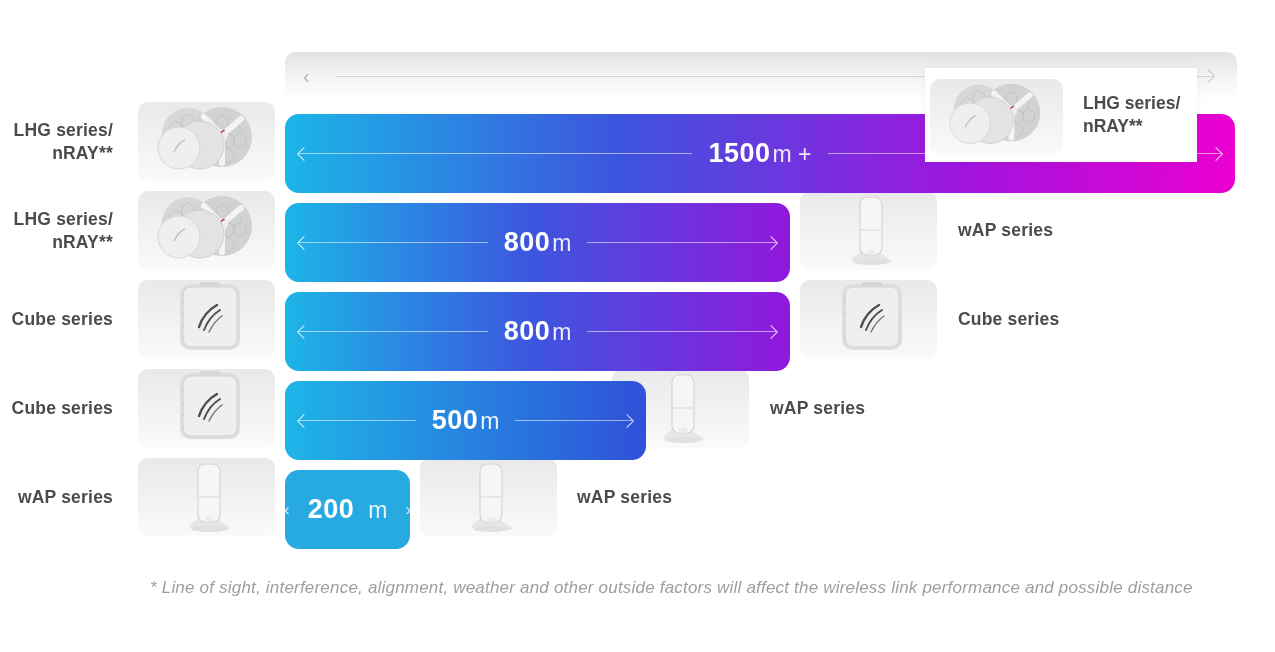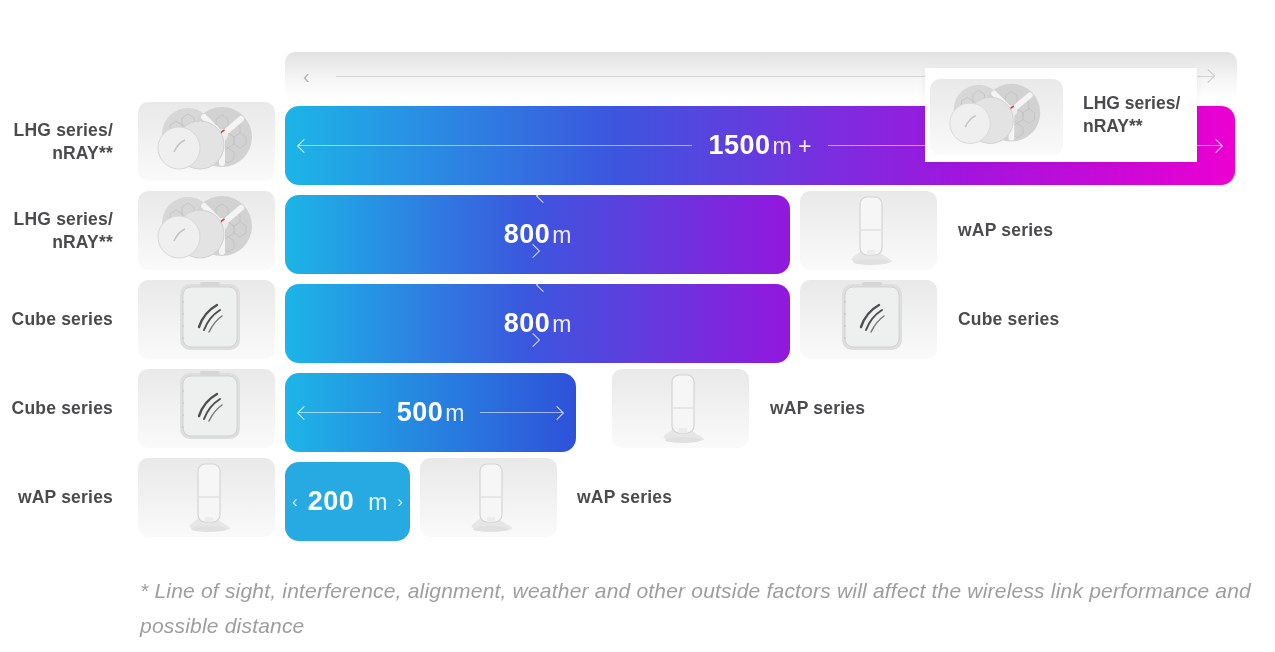--- a/index.html
+++ b/index.html
@@ -25,49 +25,49 @@
     color:#4b4b4d;line-height:1.3;letter-spacing:.2px;}
   .rlabel{position:absolute;top:0;height:79px;display:flex;flex-direction:column;justify-content:center;
     font-weight:bold;font-size:17.5px;color:#4b4b4d;line-height:1.3;letter-spacing:.2px;}
   .rl1{left:958px}.rl3{left:770px}.rl4{left:577px}
 
   .tile{position:absolute;top:0;width:137px;height:79px;border-radius:10px;
     background:linear-gradient(180deg,#e9e9e9 0%,#fafafa 100%);}
   .tile svg{width:100%;height:100%;display:block;}
   .tl{left:138px}.rt1{left:800px}.rt3{left:612px}.rt4{left:420px}
 
-  .bar{position:absolute;left:285px;top:4px;height:79px;border-radius:14px;display:flex;align-items:center;
+  .bar{position:absolute;left:285px;top:12px;height:79px;border-radius:14px;display:flex;align-items:center;
     padding:0 14px;box-sizing:border-box;color:#fff;z-index:1;}
   .b0{width:950px;background:linear-gradient(90deg,#1cb5e7 0%,#3c55de 35%,#a314de 72%,#eb00d1 100%);}
-  .b1,.b2{width:505px;background:linear-gradient(90deg,#1cb5e7 0%,#3b57de 48%,#9317dd 100%);flex-direction:column;}
-  .b3{width:291px;background:linear-gradient(90deg,#1eb5e7 0%,#2f51d9 100%);}
+  .b1,.b2{width:505px;background:linear-gradient(90deg,#1cb5e7 0%,#3b57de 48%,#9317dd 100%);}
+  .b3{width:361px;background:linear-gradient(90deg,#1eb5e7 0%,#2f51d9 100%);}
   .b4{width:125px;background:#26aae1;justify-content:center;padding:0;}
 
   .aline{flex:1;height:1px;background:rgba(255,255,255,.55);position:relative;}
   .aline.al::before{content:'';position:absolute;left:0;top:-4.5px;width:9px;height:9px;
     border-top:1.5px solid rgba(255,255,255,.8);border-left:1.5px solid rgba(255,255,255,.8);transform:rotate(-45deg);}
   .aline.ar::after{content:'';position:absolute;right:0;top:-4.5px;width:9px;height:9px;
     border-top:1.5px solid rgba(255,255,255,.8);border-right:1.5px solid rgba(255,255,255,.8);transform:rotate(45deg);}
 
   .dist{display:flex;align-items:baseline;margin:0 16px;white-space:pre;}
   .dist .num{font-size:27px;font-weight:bold;letter-spacing:.5px;}
   .dist .unit{font-size:23px;font-weight:400;opacity:.9;margin-left:2px;white-space:pre;}
   .chev-s{color:rgba(255,255,255,.8);font-size:17px;margin:0 6px;line-height:1;}
-  .b4 .dist{margin:0 4px;gap:12px;}
+  .b4 .dist{margin:0 12px;gap:12px;}
 
   
   .card{position:absolute;left:925px;top:68px;width:272px;height:94px;background:#ffffff;z-index:6;
     box-shadow:0 1px 8px rgba(0,0,0,.05);}
   .card .ctile{position:absolute;left:5px;top:11px;width:133px;height:76px;border-radius:10px;
     background:linear-gradient(180deg,#e9e9e9 0%,#fafafa 100%);}
   .card .ctile svg{width:100%;height:100%;display:block;}
   .card .clabel{position:absolute;left:158px;top:0;height:100%;display:flex;flex-direction:column;
     justify-content:center;font-weight:bold;font-size:17.5px;color:#4b4b4d;line-height:1.3;}
 
-  .notes{position:absolute;left:140px;top:574px;font-style:italic;color:#9e9e9e;font-size:21px;
+  .notes{position:absolute;left:150px;top:574px;font-style:italic;color:#9e9e9e;font-size:17px;
     line-height:1.65;letter-spacing:.2px;}
 </style>
 </head>
 <body>
 
 <div class="canvas">
 
   <div class="header">
     <span class="chev">‹</span>
     <span class="hline"></span>

